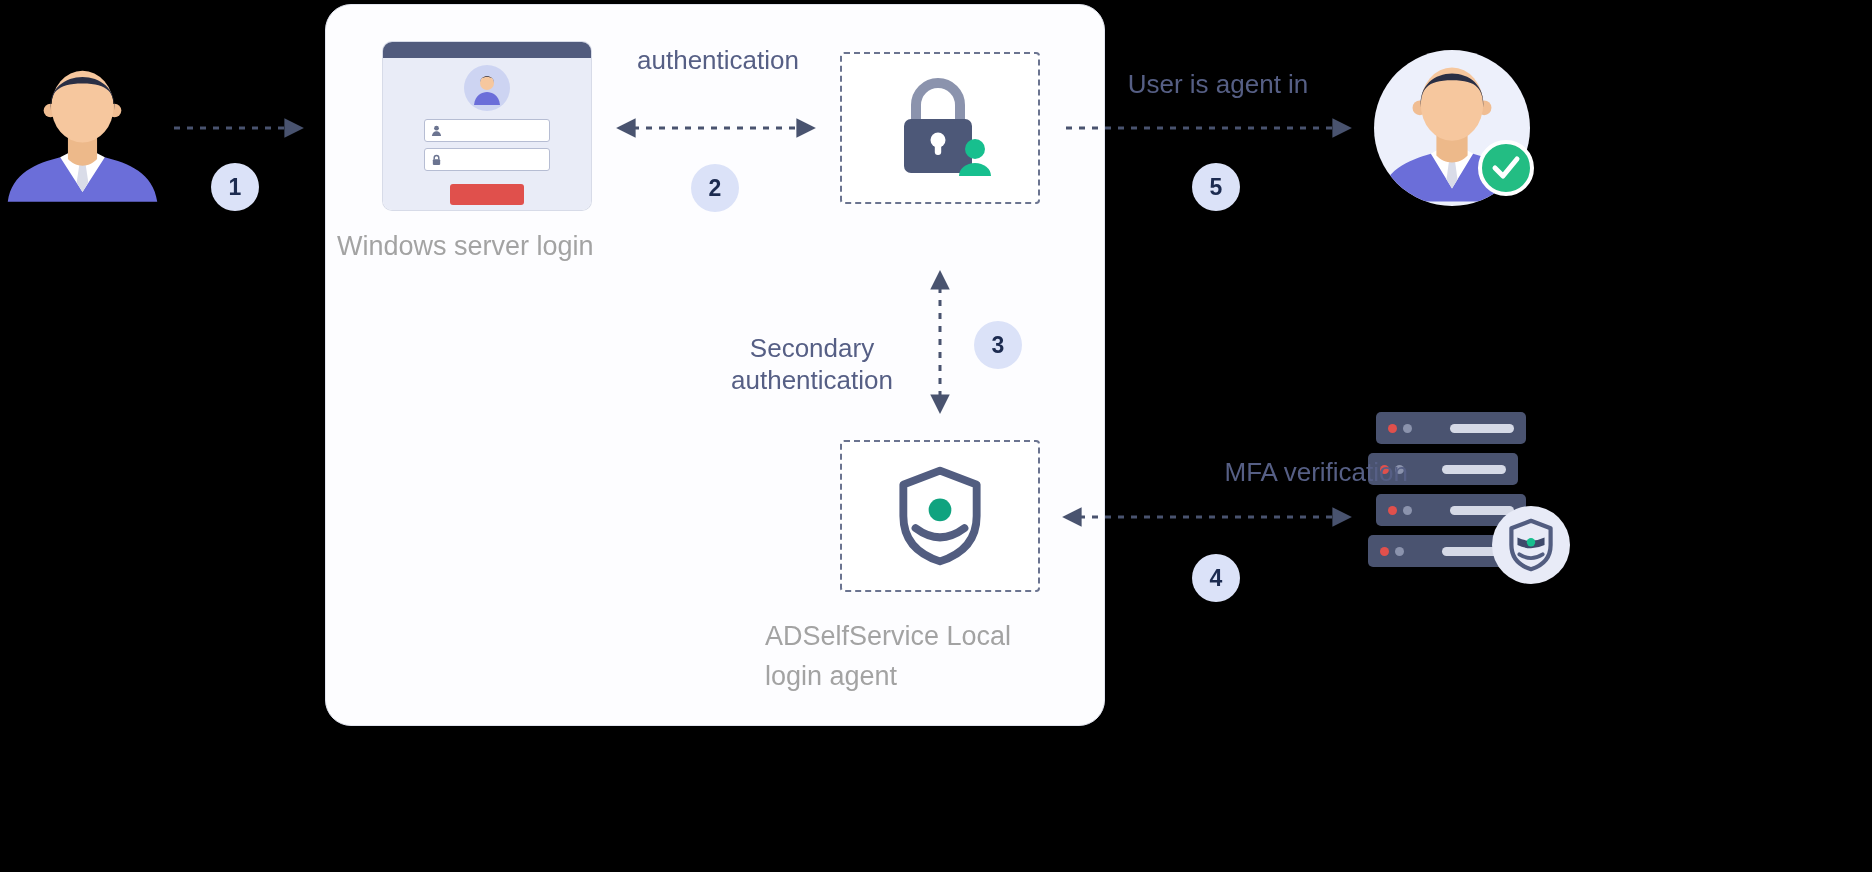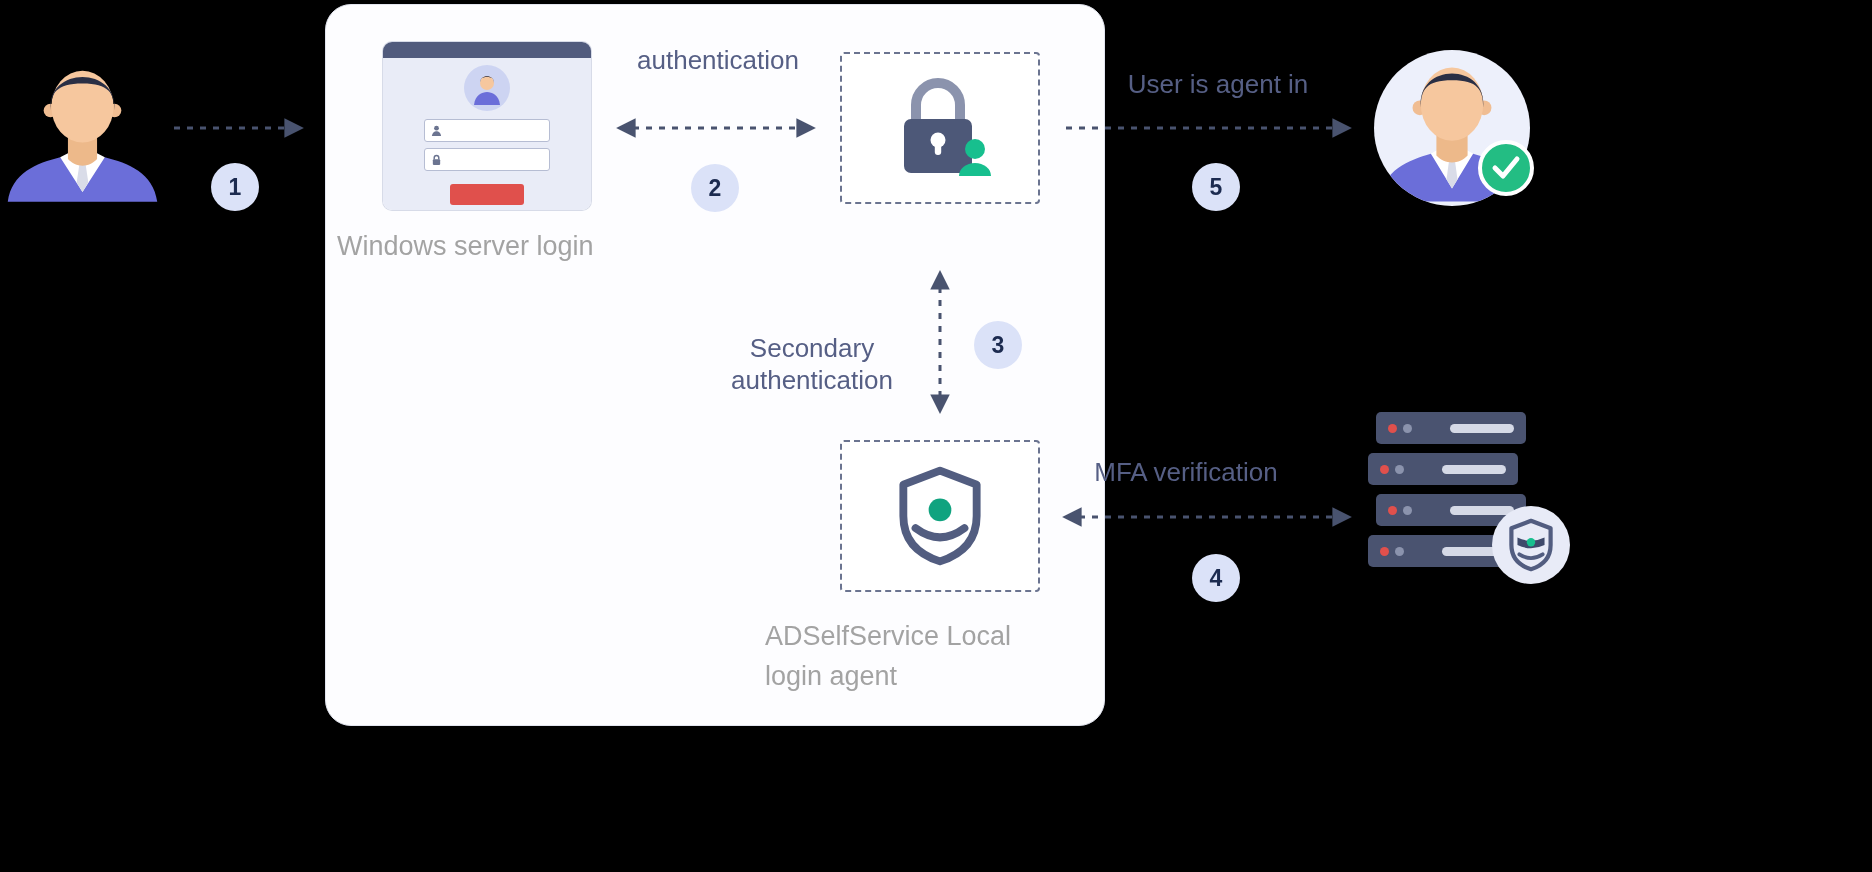--- a/index.html
+++ b/index.html
@@ -263,15 +263,15 @@
   </div>
 
   <div class="abs muted-label" style="left:610px; top:44px; width:216px;">
     <div>authentication</div>
   </div>
   <div class="abs muted-label" style="left:702px; top:312px; width:220px;margin-top:20px;">
     <div>Secondary</div>
     <div>authentication</div>
   </div>
   <div class="abs muted-label" style="left:1068px; top:68px; width:300px;">User is agent in</div>
-  <div class="abs muted-label" style="left:1036px; top:456px; width:300px;">MFA verification</div>
+  <div class="abs muted-label" style="left:1108px; top:456px; width:300px;text-align:right;">MFA verification</div>
 
 </div>
 
 </body></html>

